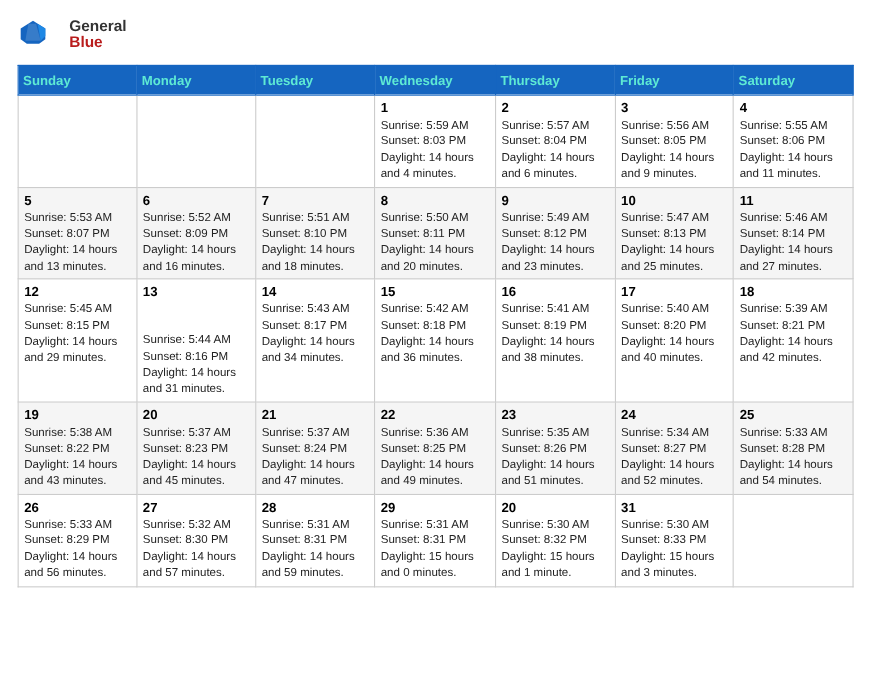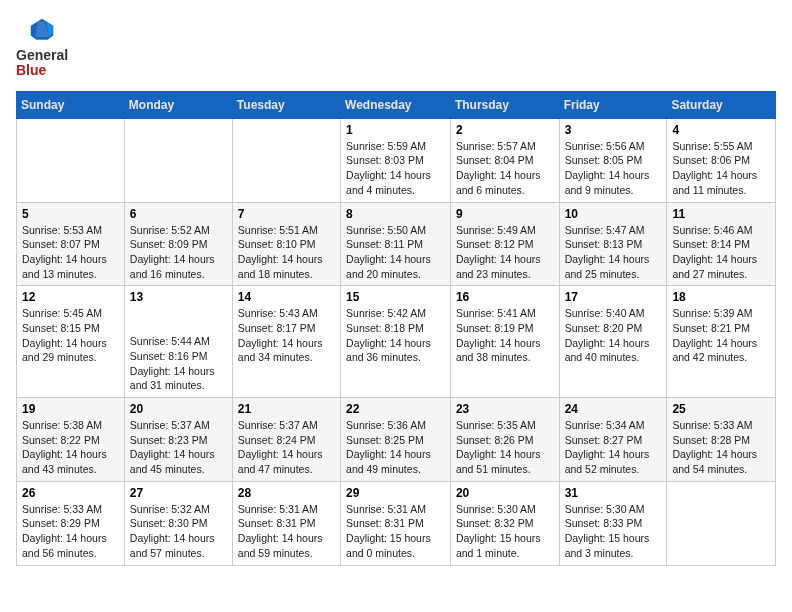--- a/index.html
+++ b/index.html
@@ -11,23 +11,21 @@
       padding: 16px;
     }
     .header {
       display: flex;
       justify-content: space-between;
       align-items: flex-start;
       margin-bottom: 12px;
     }
     .logo {
       display: flex;
-      align-items: center;
-      gap: 4px;
-      flex-direction: column;
+      gap: 19px;
     }
     .logo-text {
       display: flex;
       flex-direction: column;
       font-size: 14px;
       font-weight: bold;
       color: #1a1a2e;
       line-height: 1.1;
     }
     .logo-text span:first-child { color: #333; }
@@ -48,21 +46,21 @@
       font-size: 14px;
       color: #555;
     }
     table {
       width: 100%;
       border-collapse: collapse;
       font-size: 11px;
     }
     thead tr th {
       background-color: #1565c0;
-      color: #e5e5e5;
+      color: #5eead4;
       padding: 6px 4px;
       text-align: left;
       font-weight: bold;
       font-size: 12px;
       border: 1px solid #1565c0;
     }
     tbody tr td {
       border: 1px solid #ccc;
       vertical-align: top;
       padding: 4px 5px;

